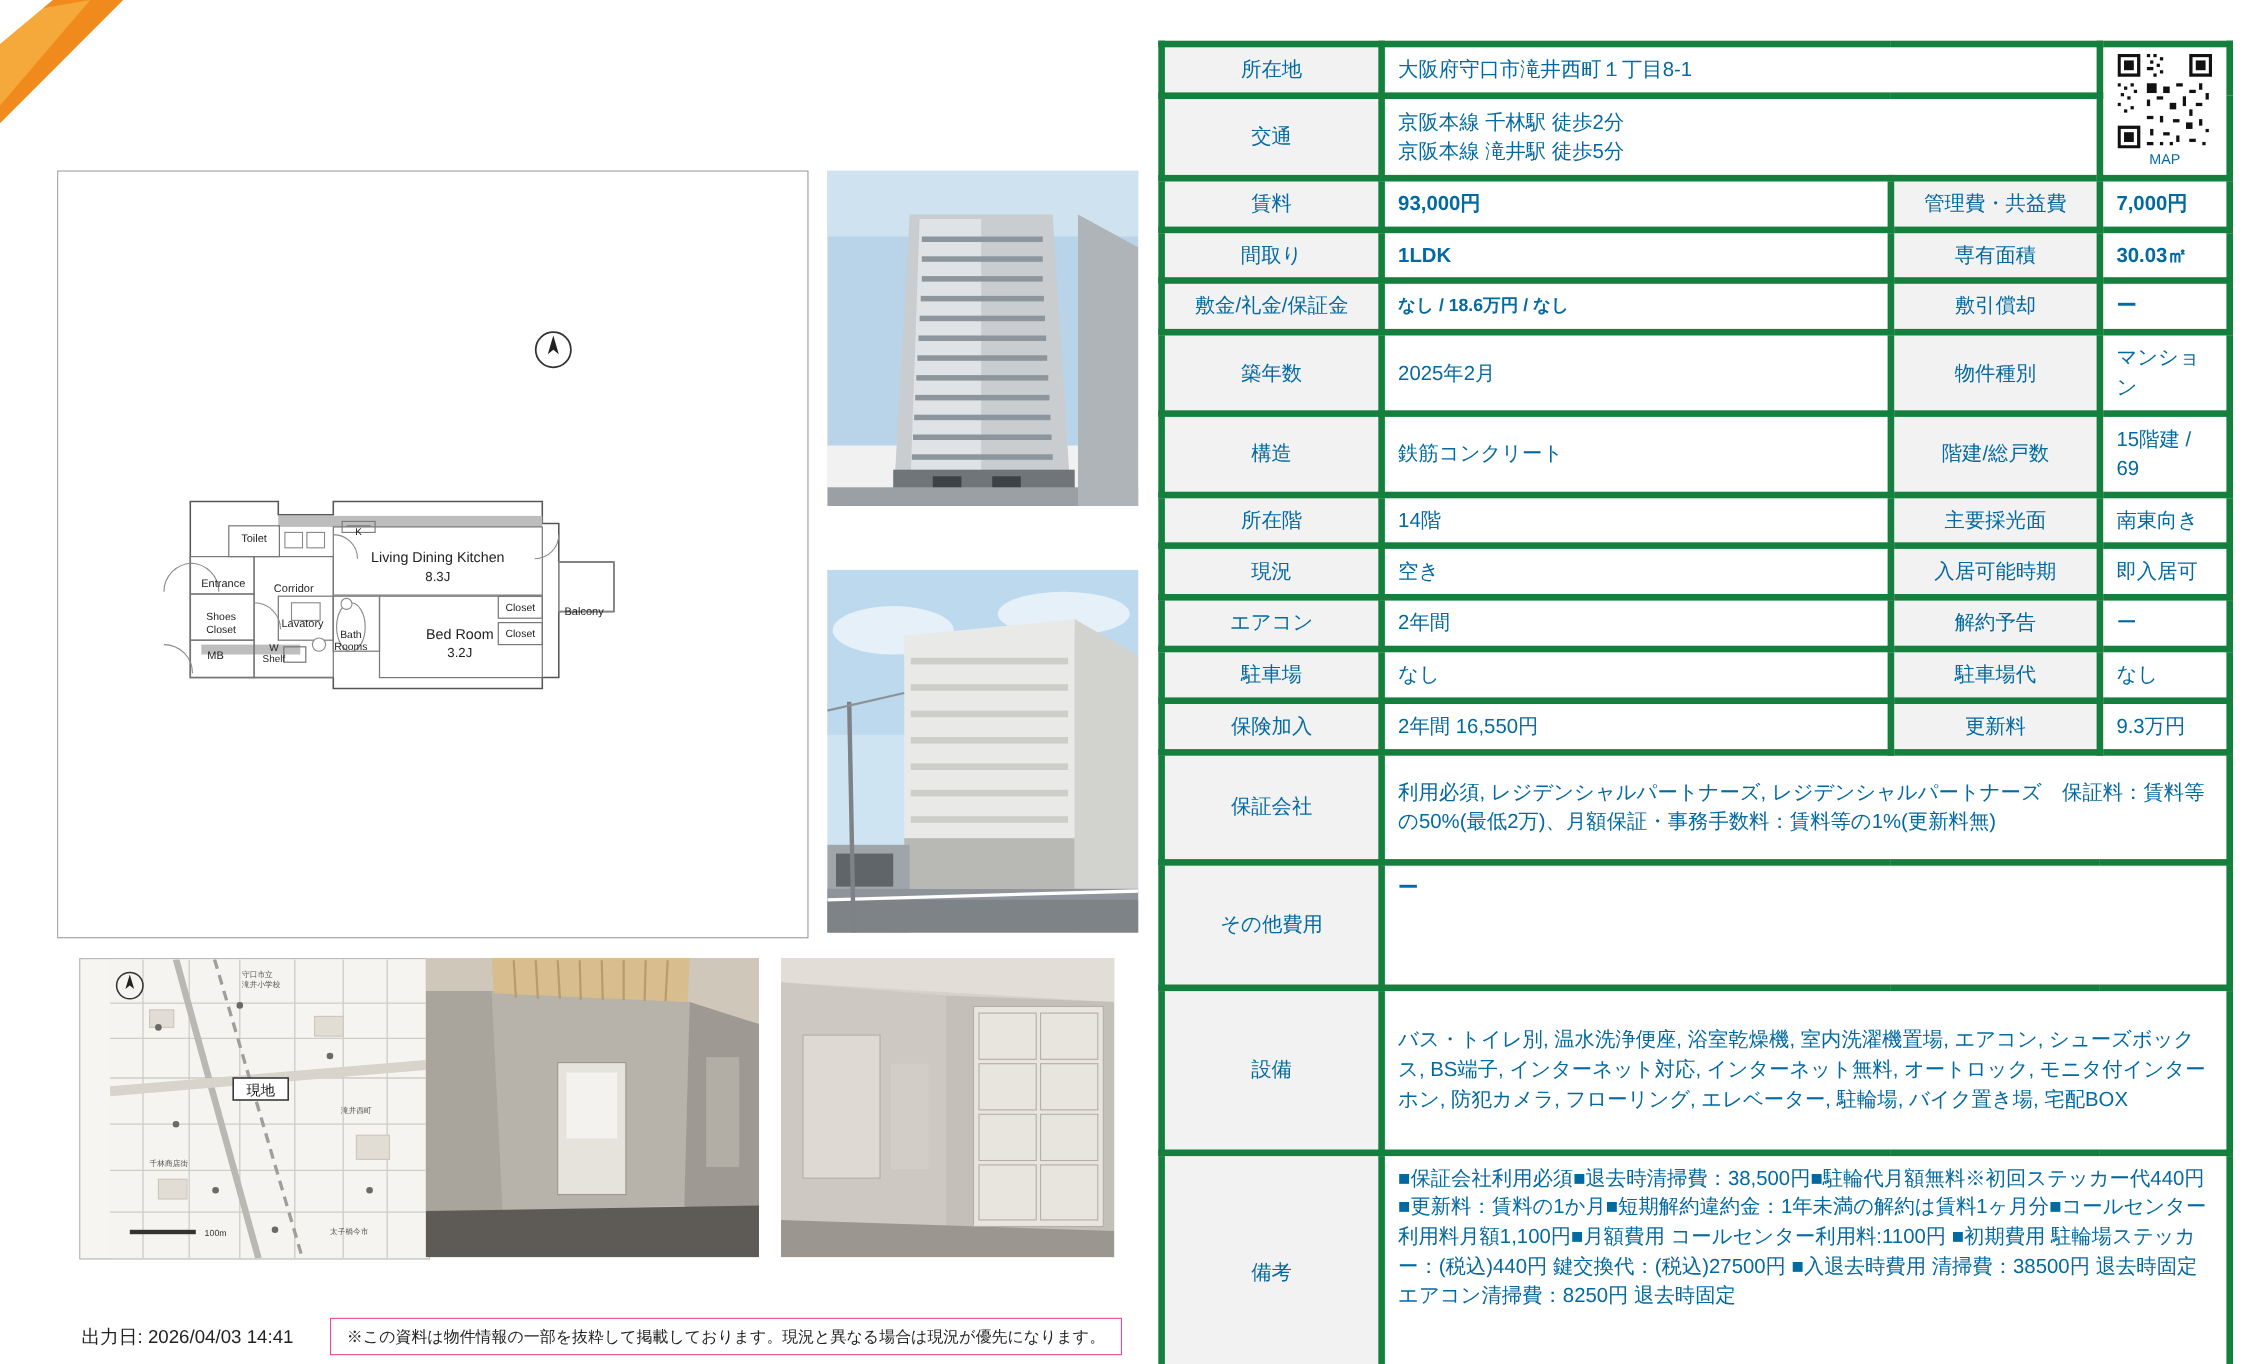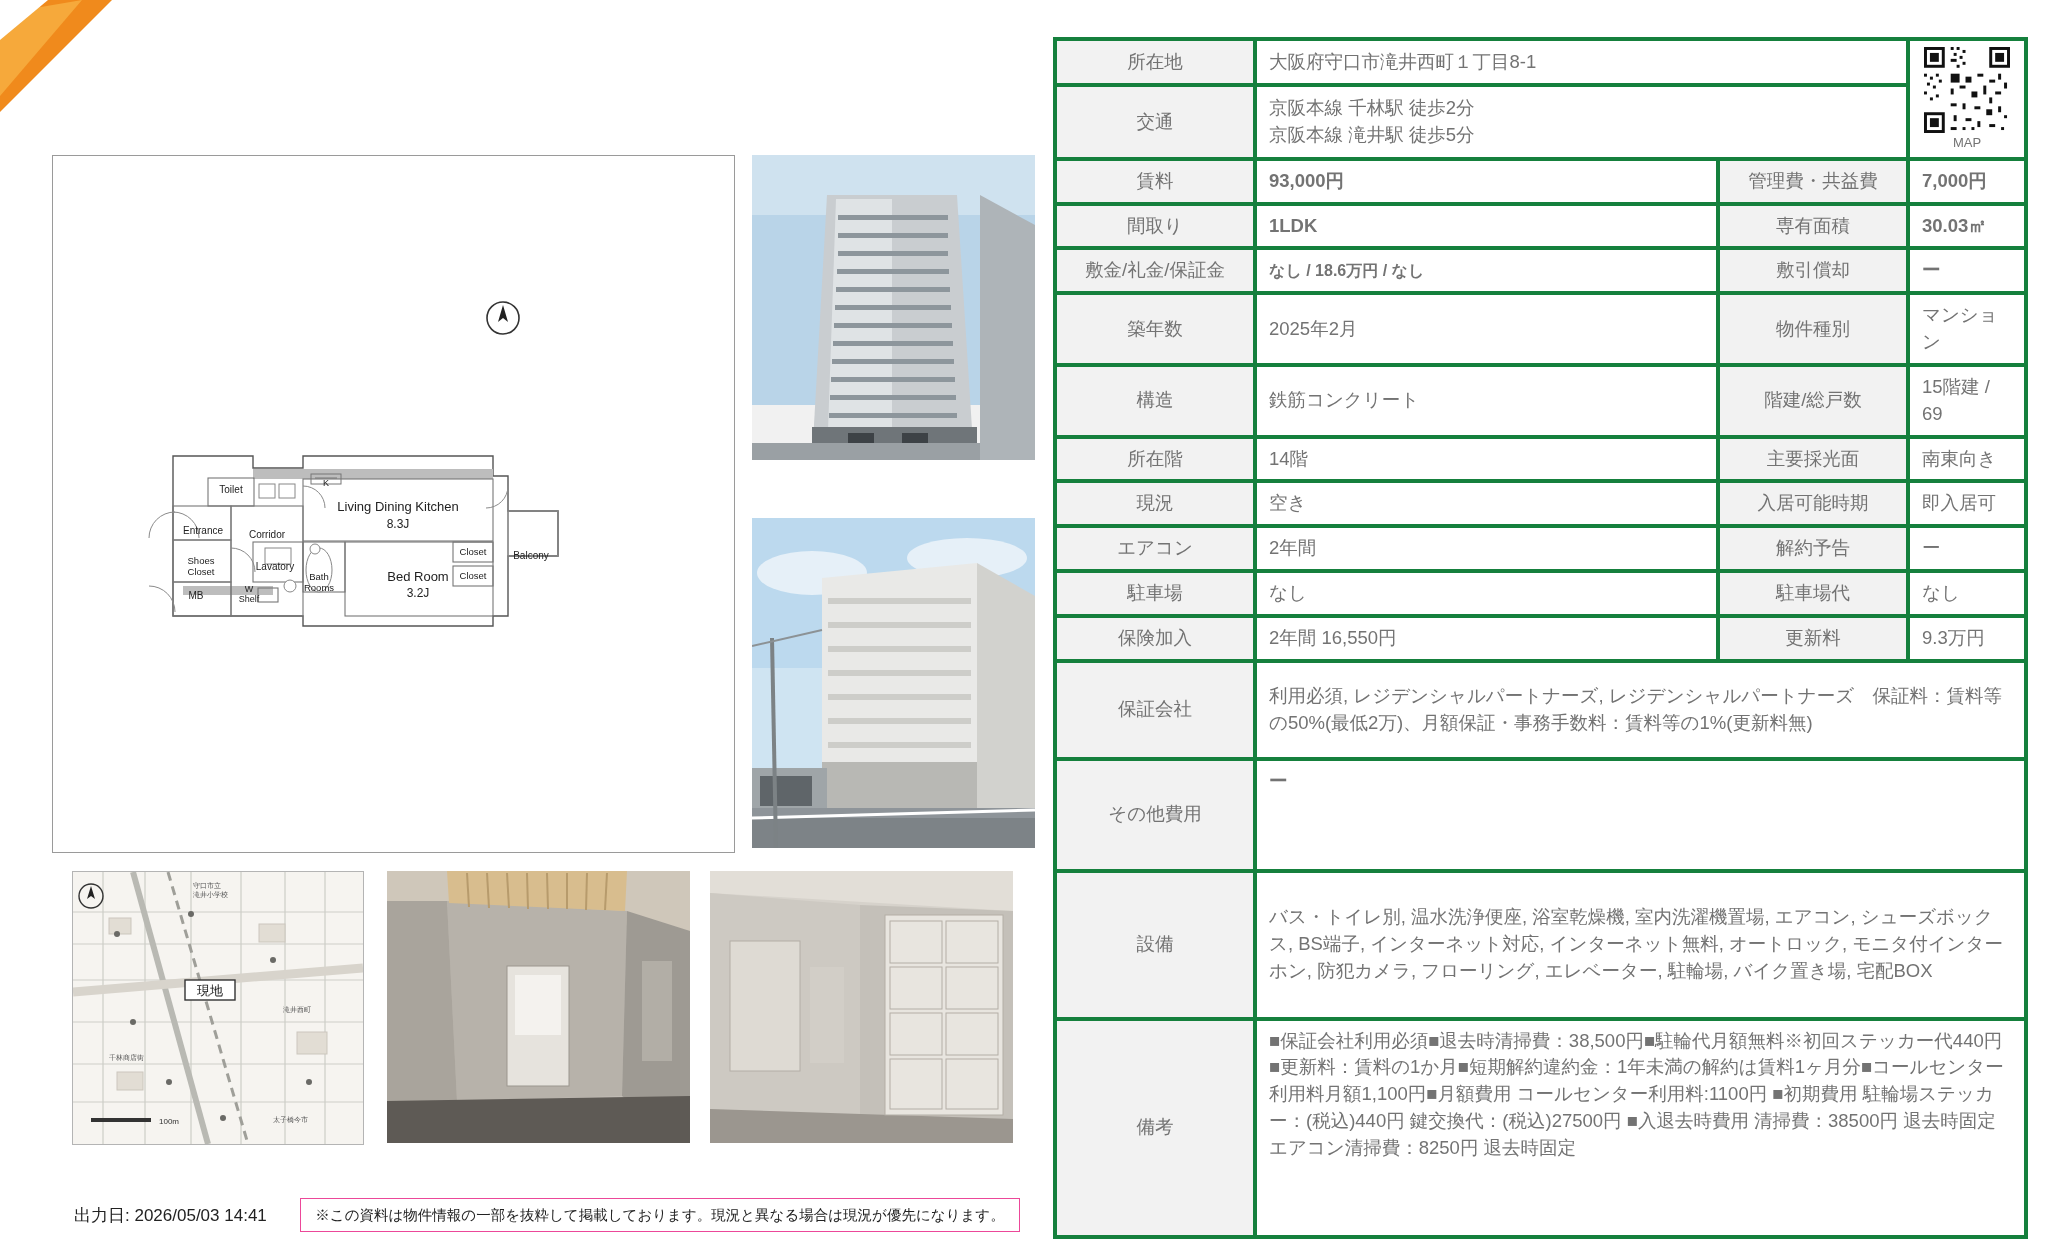--- a/index.html
+++ b/index.html
@@ -92,20 +92,21 @@
     width: 983px;
     height: 280px;
   }
   .map-box {
     position: absolute;
     left: 20px; top: 0;
     width: 290px; height: 272px;
     border: 1px solid #b4b4b4;
     background: #f7f5f2;
     overflow: hidden;
+    padding-left: 27px;
   }
   .photo-3 {
     position: absolute;
     left: 335px; top: 0;
     width: 303px; height: 272px;
     background: #cfcac2;
     overflow: hidden;
   }
   .photo-4 {
     position: absolute;
@@ -144,26 +145,26 @@
     left: 1053px;
     top: 37px;
     width: 971px;
   }
   table.spec {
     border-collapse: collapse;
     width: 971px;
     table-layout: fixed;
   }
   table.spec td {
-    border: 4px solid #15803d;
+    border: 6px solid #15803d;
     padding: 7px 12px;
     font-size: 18.5px;
     vertical-align: middle;
     line-height: 1.45;
-    color: #737373;
+    color: #0369a1;
   }
   td.lbl {
     background: #f2f2f2;
     text-align: center;
     width: 200px;
     font-size: 19px;
   }
   td.lbl2 {
     background: #f2f2f2;
     text-align: center;
@@ -458,21 +459,21 @@
             <rect x="180" y="188" width="52" height="50"></rect>
             <rect x="236" y="188" width="52" height="50"></rect>
           </g>
           <rect x="20" y="70" width="70" height="130" fill="#dedad3" stroke="#b3aea6"></rect>
           <rect x="100" y="96" width="34" height="96" fill="#d2cec7"></rect>
         </svg>
       </div>
     </div>
   </div>
 
-  <div class="footer-date">出力日: 2026/05/03 14:41</div>
+  <div class="footer-date">出力日: 2026/04/03 14:41</div>
   <div class="footer-note">※この資料は物件情報の一部を抜粋して掲載しております。現況と異なる場合は現況が優先になります。</div>
 
   <div class="table-wrap">
     <table class="spec">
       <colgroup>
         <col style="width:200px">
         <col style="width:463px">
         <col style="width:190px">
         <col style="width:118px">
       </colgroup>

